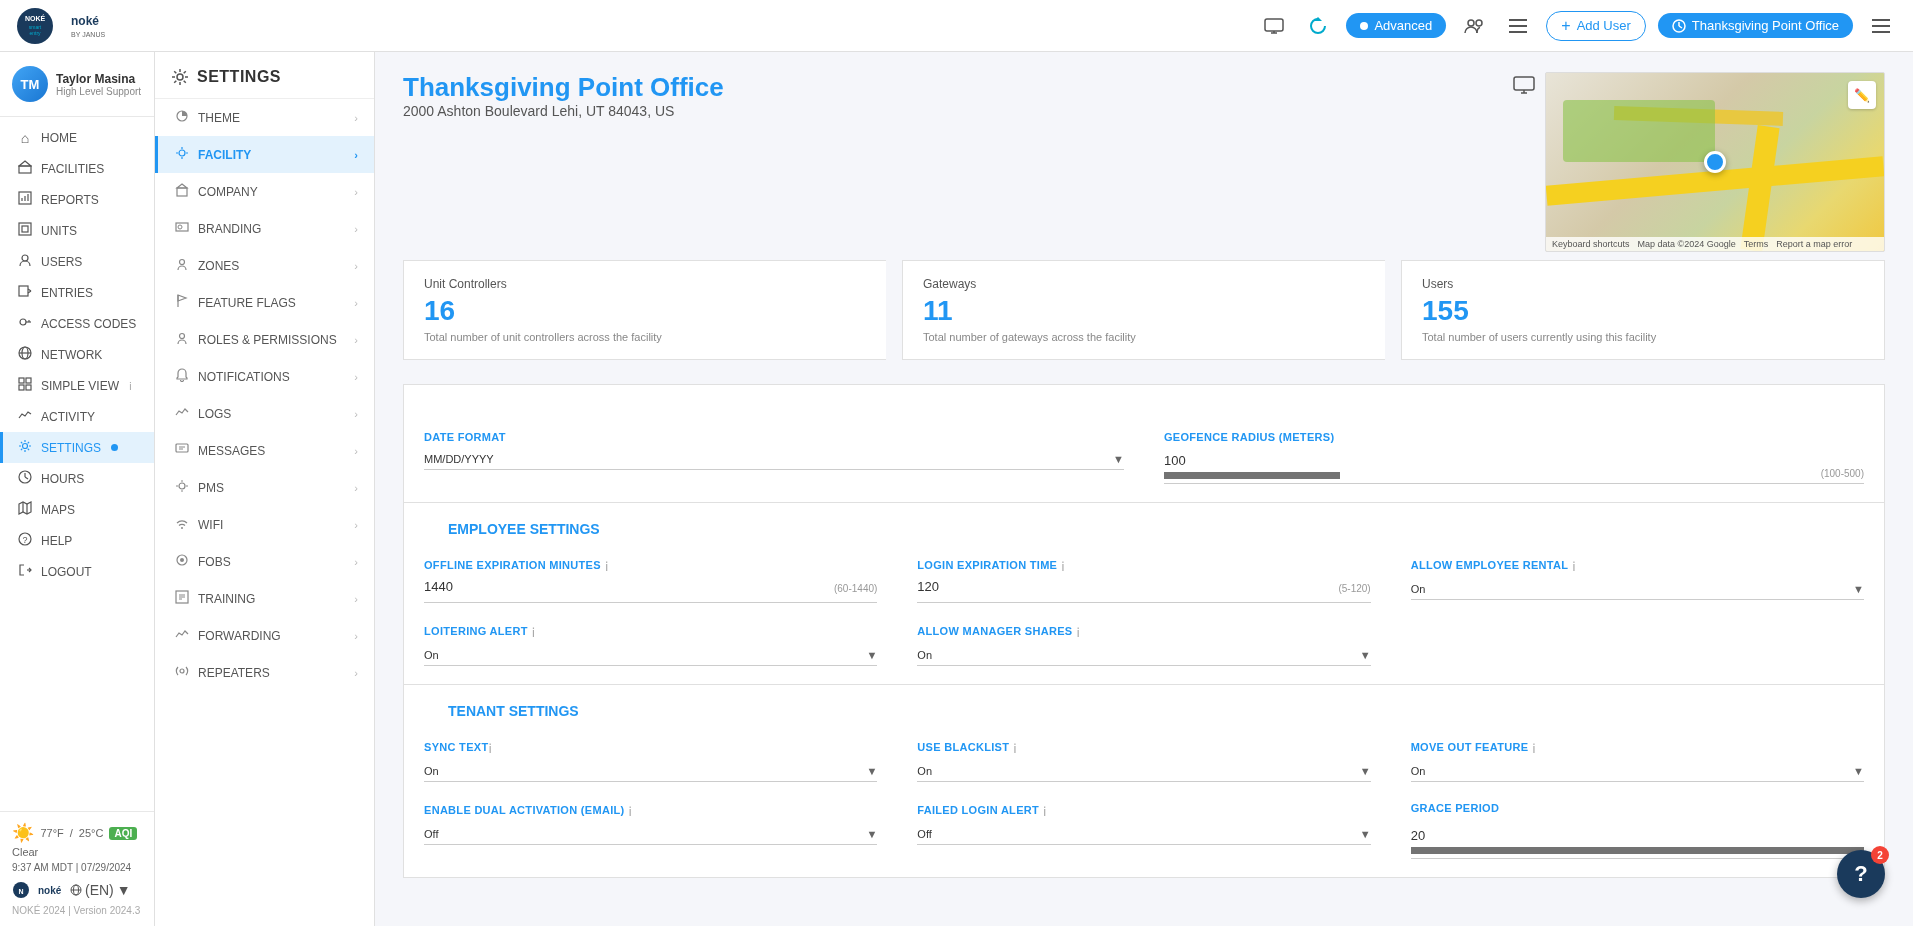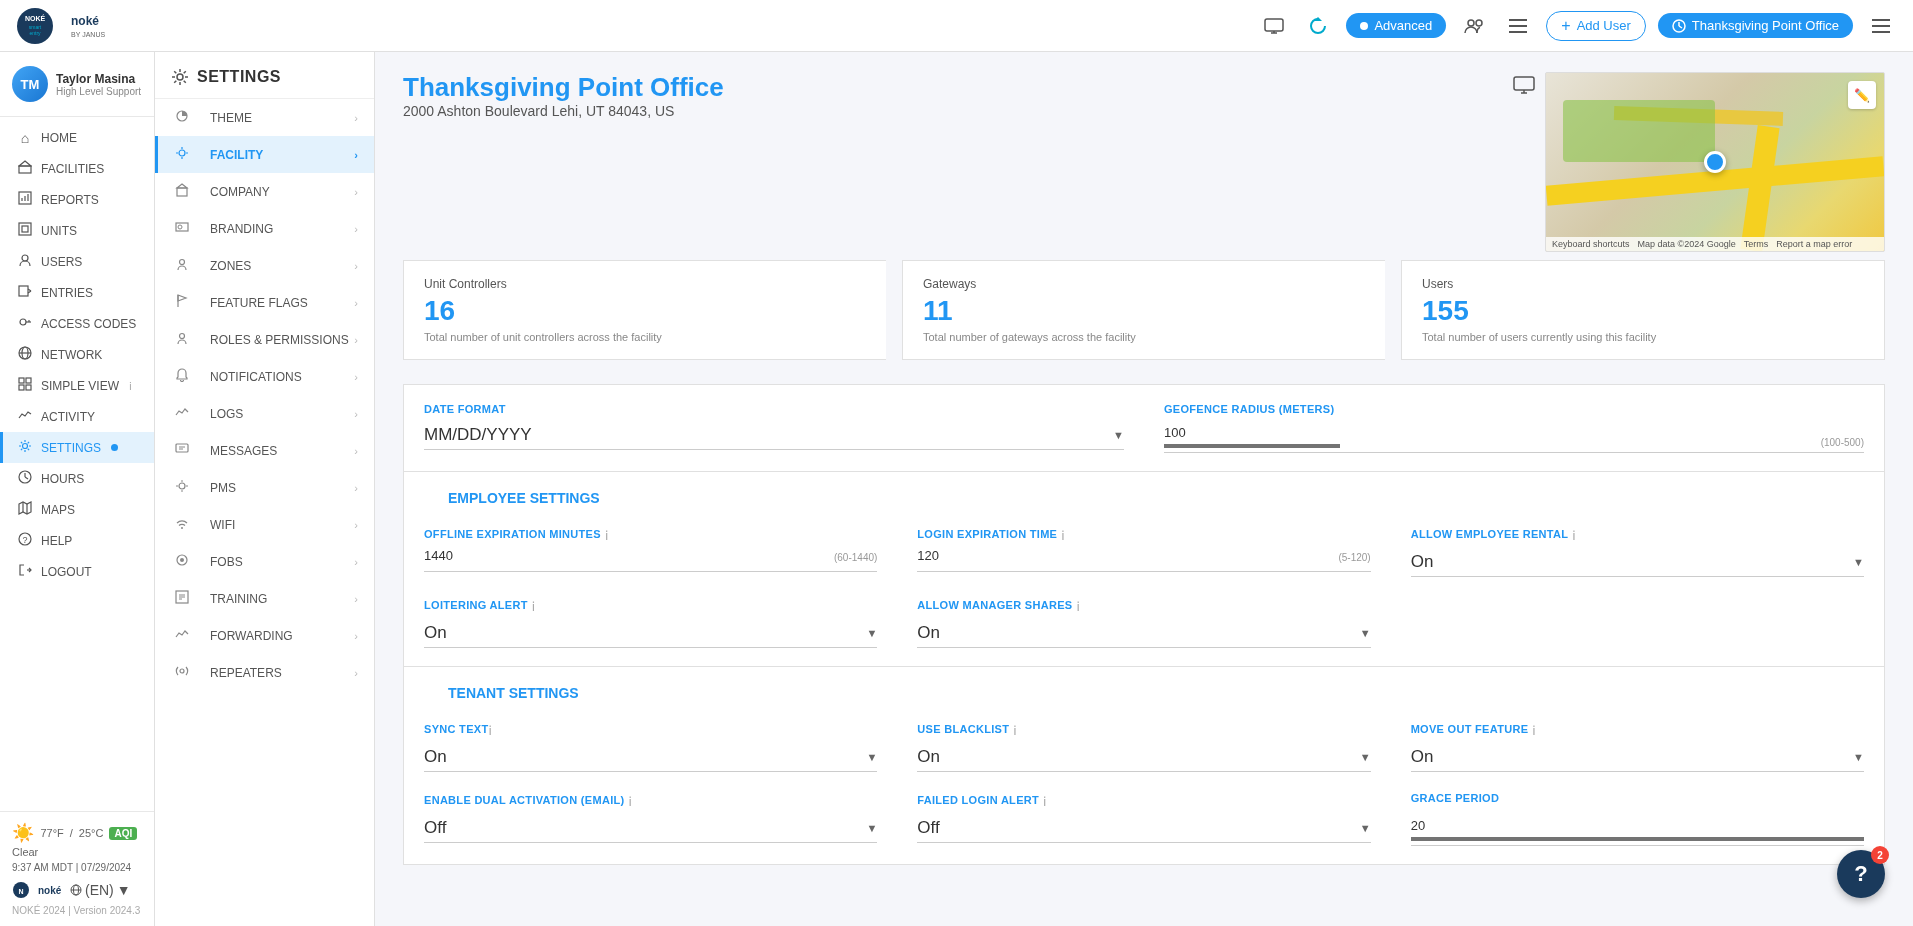--- a/index.html
+++ b/index.html
@@ -141,21 +141,21 @@
       display: flex;
       align-items: center;
       justify-content: space-between;
       padding: 10px 16px;
       cursor: pointer;
       color: #555;
       font-size: 12px;
       border-left: 3px solid transparent;
     }
     .settings-menu-item.active { background: #e3f2fd; color: #2196f3; border-left-color: #2196f3; font-weight: 600; }
-    .settings-menu-item .menu-left { display: flex; align-items: center; gap: 20px; }
+    .settings-menu-item .menu-left { display: flex; align-items: center; gap: 8px; }
     .settings-menu-item .menu-icon { width: 16px; text-align: center; font-size: 14px; color: #888; }
     .settings-menu-item.active .menu-icon { color: #2196f3; }
     .chevron-right { font-size: 11px; color: #bbb; }
 
     
     .settings-main {
       flex: 1;
       overflow-y: auto;
       padding: 20px 28px;
       background: #f5f6fa;
@@ -172,37 +172,37 @@
     }
     .stat-card:last-child { border-right: 1px solid #e0e0e0; }
     .stat-label { font-size: 12px; color: #555; margin-bottom: 4px; }
     .stat-number { font-size: 28px; font-weight: 700; color: #2196f3; margin-bottom: 4px; }
     .stat-desc { font-size: 11px; color: #888; }
     .section-title { font-size: 14px; font-weight: 700; color: #2196f3; margin-bottom: 20px; padding-left: 24px; }
     .field-group { display: flex; flex-direction: column; gap: 4px; }
     .field-label { font-size: 11px; color: #2196f3; font-weight: 600; text-transform: uppercase; letter-spacing: 0.3px; margin-bottom: 2px; }
     .field-value {
       border: none;
-      border-bottom: 4px solid #737373;
+      border-bottom: 7px solid #737373;
       background: transparent;
       font-size: 13px;
       color: #333;
       padding: 4px 0;
       width: 100%;
       outline: none;
     }
     .field-hint { font-size: 10px; color: #999; text-align: right; }
     .info-icon { color: #aaa; font-size: 13px; cursor: pointer; }
     .field-dropdown-row {
       display: flex;
       align-items: center;
       border-bottom: 1px solid #ccc;
       padding: 4px 0;
     }
-    .field-dropdown-val { flex: 1; font-size: 17px; color: #333; }
+    .field-dropdown-val { flex: 1; font-size: 11px; color: #333; }
     .dropdown-arrow { font-size: 11px; color: #666; cursor: pointer; }
 
     
     .map-container {
       width: 340px;
       height: 180px;
       flex-shrink: 0;
       border: 1px solid #ddd;
       border-radius: 2px;
       overflow: hidden;
@@ -816,21 +816,21 @@
           <div class="stat-desc">Total number of gateways across the facility</div>
         </div>
         <div class="stat-card">
           <div class="stat-label">Users</div>
           <div class="stat-number">155</div>
           <div class="stat-desc">Total number of users currently using this facility</div>
         </div>
       </div>
 
       <div style="background:#fff;border:1px solid #e0e0e0;padding:18px 20px;margin-bottom:0;">
-        <div style="display:grid;grid-template-columns:1fr 1fr;gap:20px 40px;">
+        <div style="display:grid;grid-template-columns:1fr 1fr;gap:20px 40px;margin-top:28px;">
           <div class="field-group">
             <div class="field-label">Date Format</div>
             <div class="field-dropdown-row">
               <span class="field-dropdown-val">MM/DD/YYYY</span>
               <span class="dropdown-arrow">▼</span>
             </div>
           </div>
           <div class="field-group">
             <div class="field-label">Geofence Radius (Meters)</div>
             <div style="display:flex;justify-content:space-between;align-items:flex-end;">

